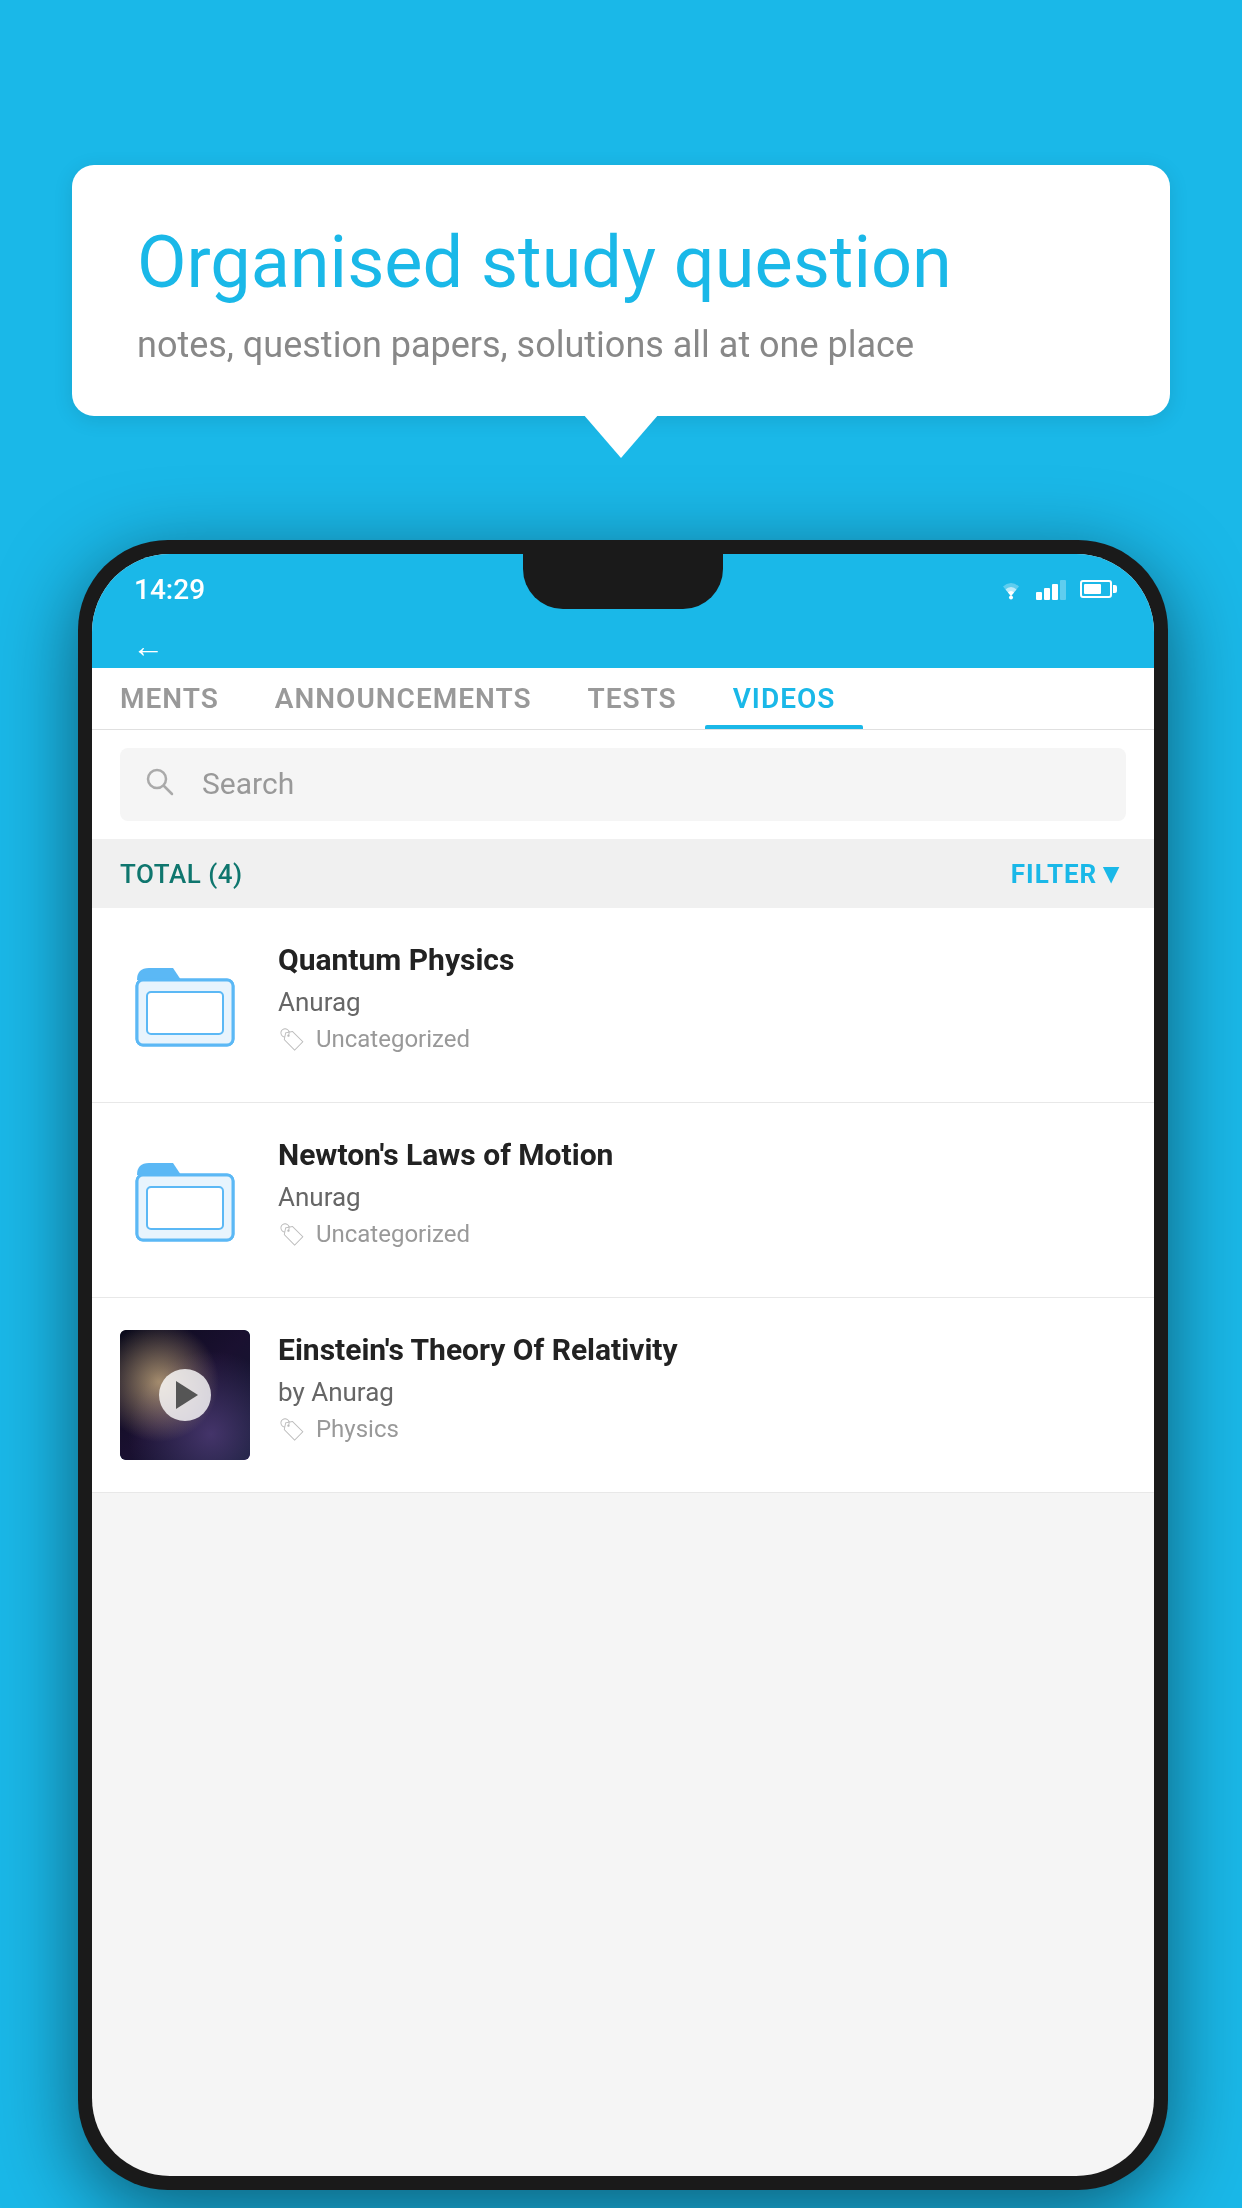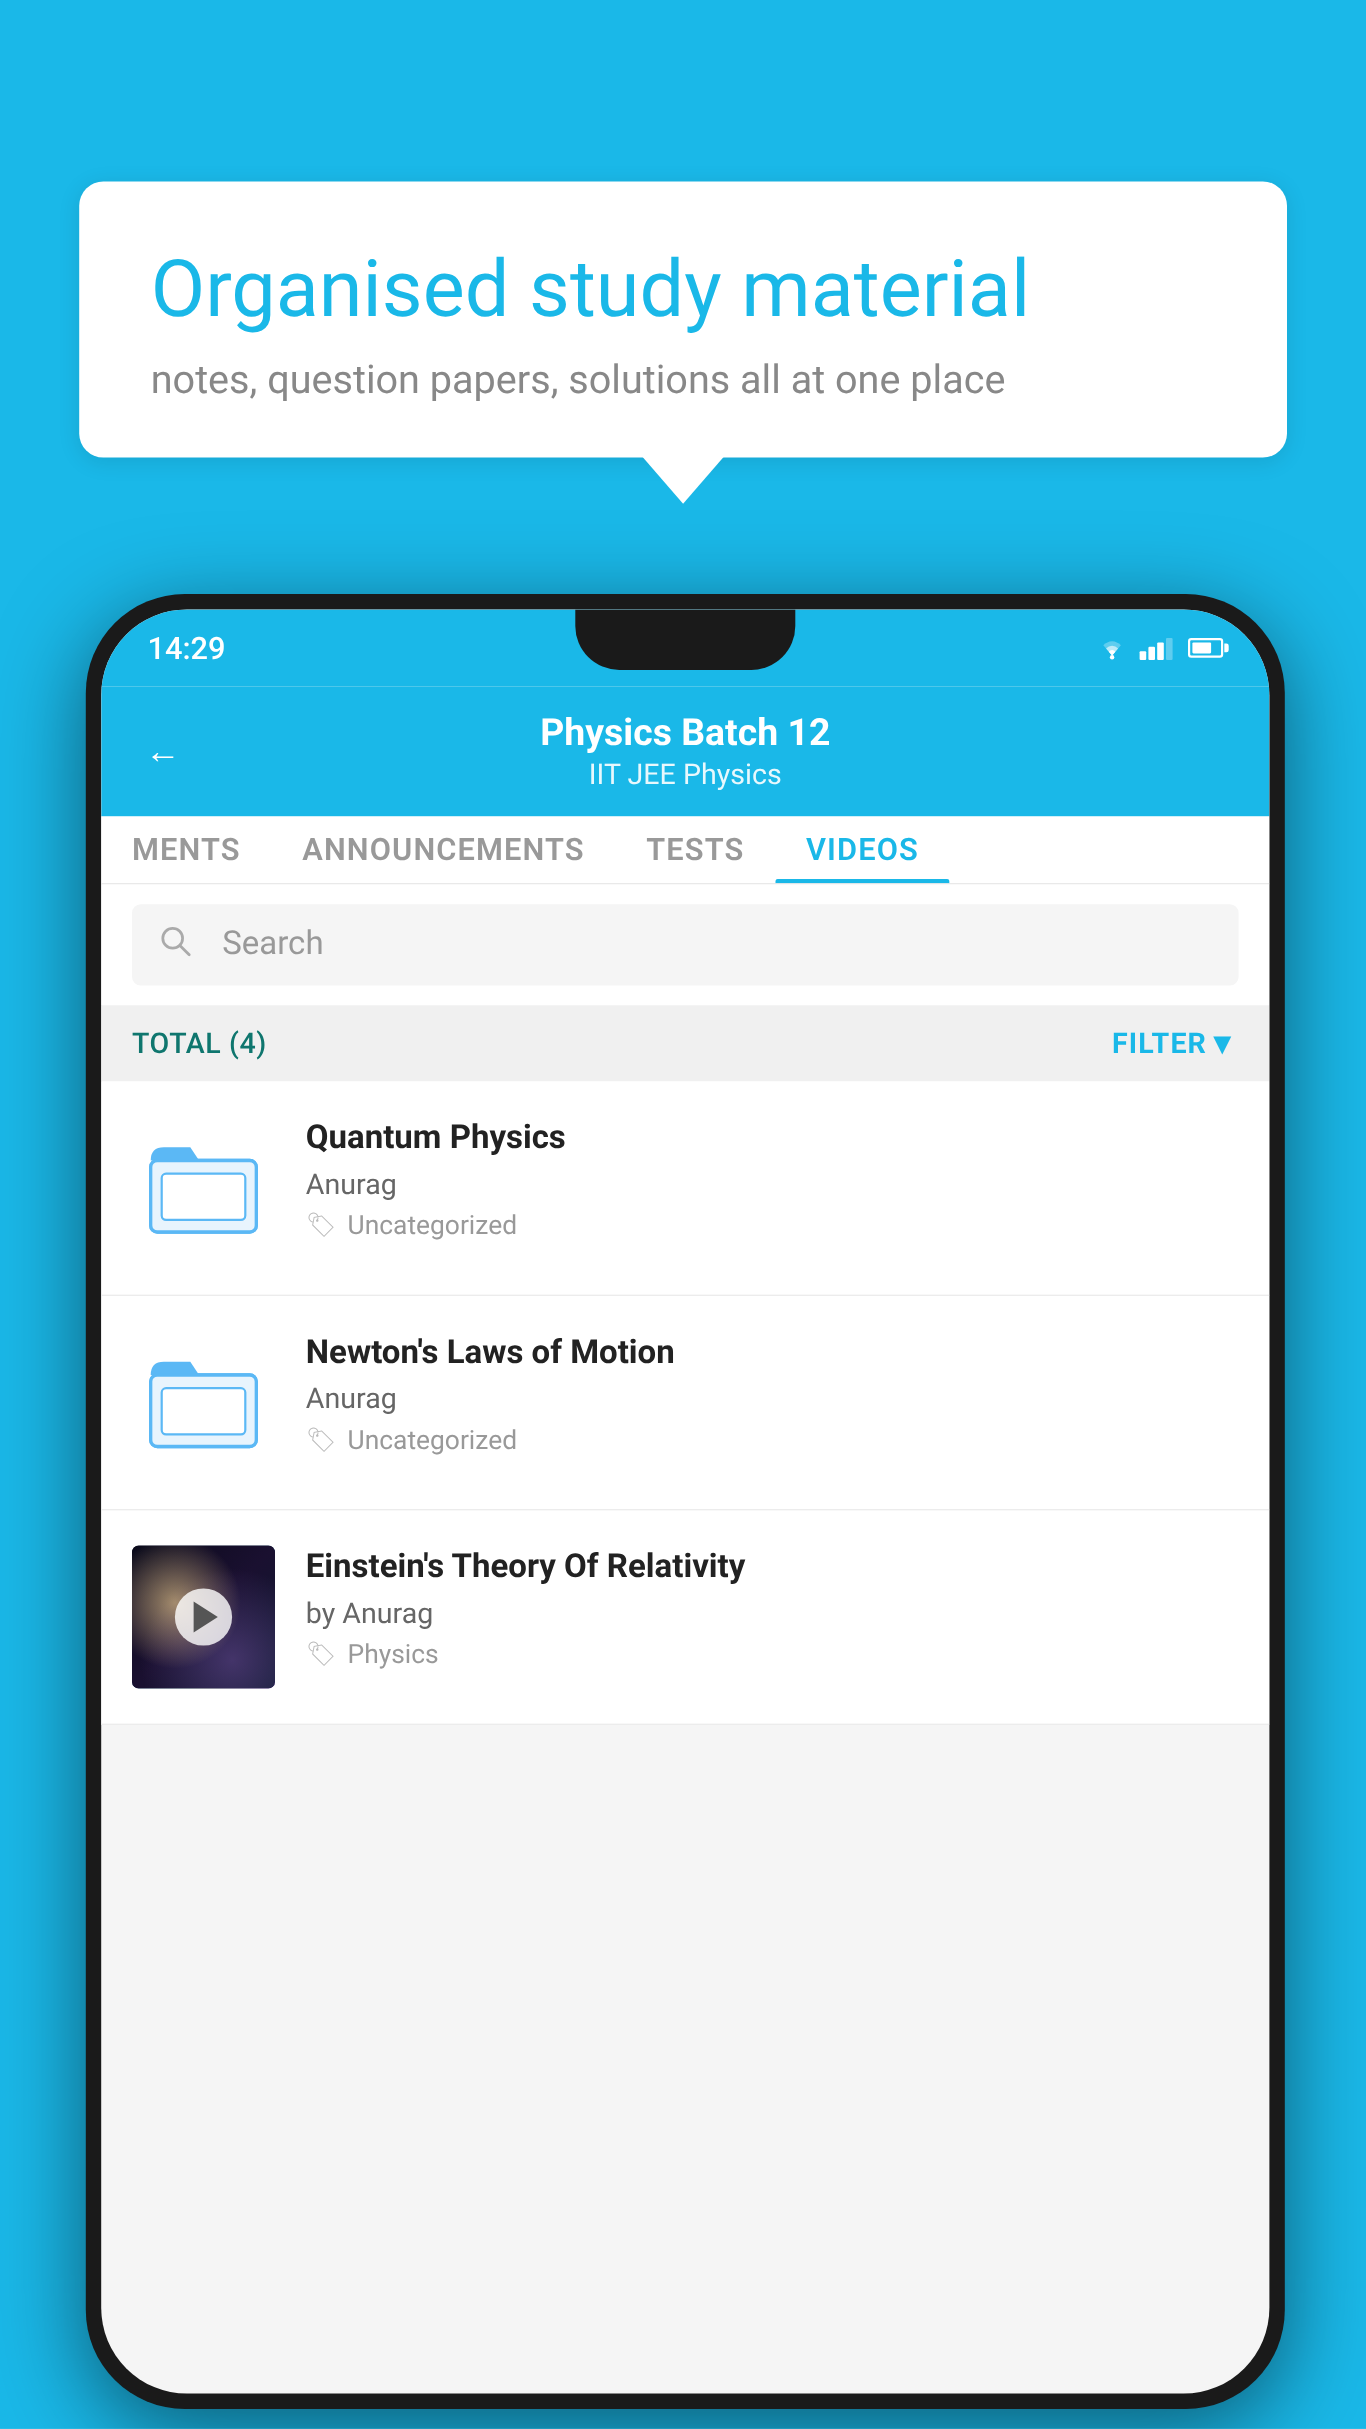--- a/index.html
+++ b/index.html
@@ -392,21 +392,21 @@
       height: 90px;
     }
   </style>
 </head>
 <body>
 
 <div style="position:absolute;top:0;left:0;width:1242px;height:2208px;background:#1ab8e8;"></div>
 
 <div class="speech-bubble-container">
   <div class="speech-bubble">
-    <div class="speech-bubble-title">Organised study material</div>
+    <div class="speech-bubble-title">Organised study question</div>
     <div class="speech-bubble-subtitle">notes, question papers, solutions all at one place</div>
   </div>
 </div>
 
 <div class="phone-frame">
 
   <div class="phone-screen">
 
     <div class="phone-notch"></div>
 
@@ -429,24 +429,20 @@
         </div>
 
         <div class="battery-icon">
           <div class="battery-fill"></div>
         </div>
       </div>
     </div>
 
     <div class="app-header">
       <div class="back-arrow">←</div>
-      <div class="header-title-block">
-        <div class="header-title">Physics Batch 12</div>
-        <div class="header-subtitle">IIT JEE   Physics</div>
-      </div>
     </div>
 
     <div class="tab-bar">
       <div class="tab-item">MENTS</div>
       <div class="tab-item">ANNOUNCEMENTS</div>
       <div class="tab-item">TESTS</div>
       <div class="tab-item active">VIDEOS</div>
     </div>
 
     <div class="search-container">

